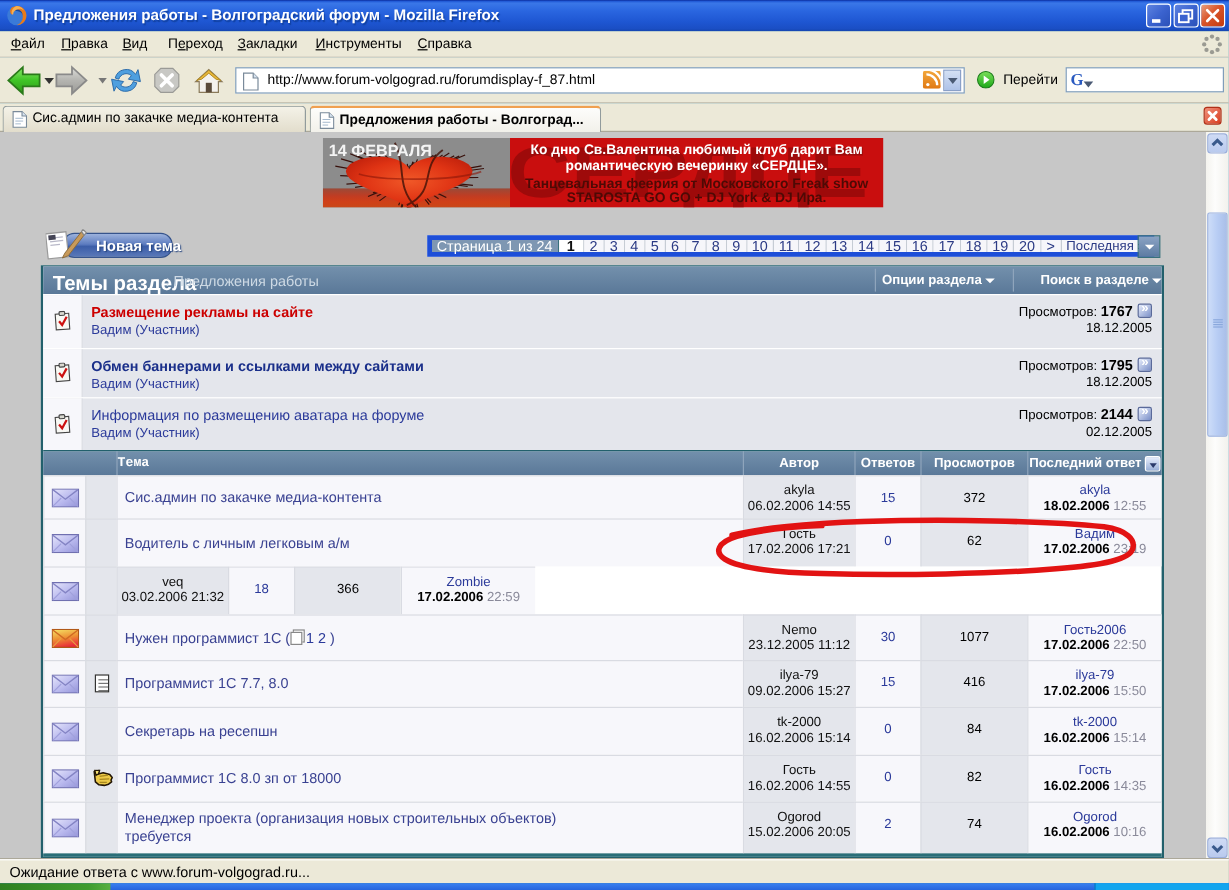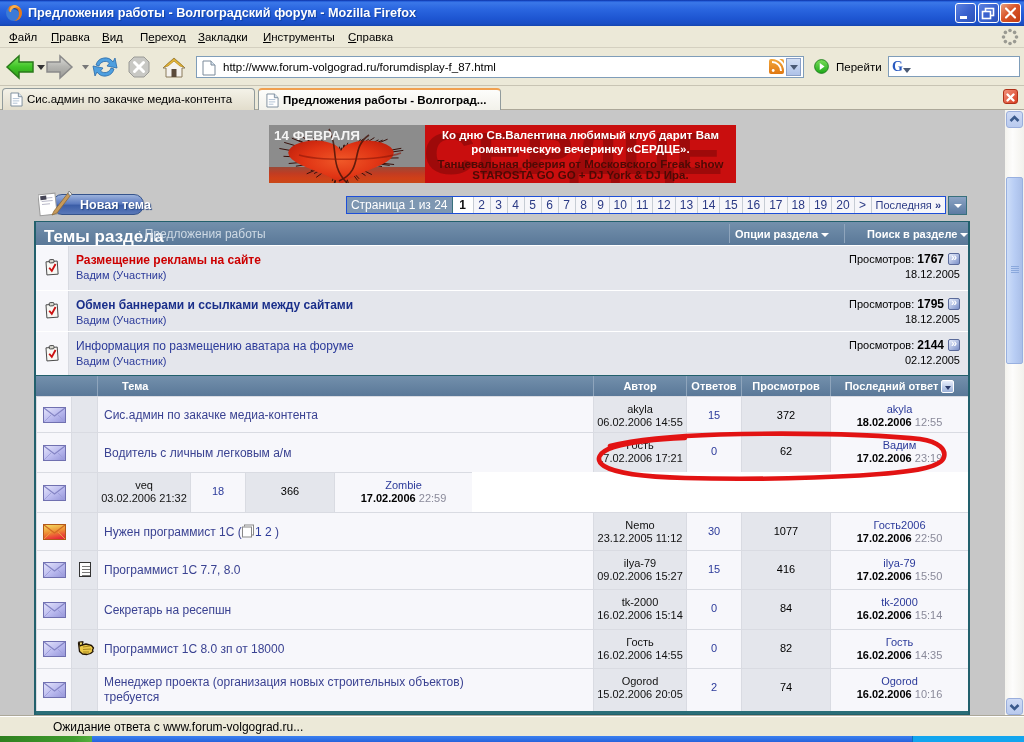--- a/index.html
+++ b/index.html
@@ -54,63 +54,63 @@
 
 
 .viewport { position:absolute; top:110px; left:0; width:1005px; height:606px; background:#c7c7c7; overflow:hidden; }
 
 
 .vscroll { position:absolute; top:110px; left:1005px; width:19px; height:606px; background:linear-gradient(90deg,#f4f3ee,#fdfdfc 40%,#f2f1ec); }
 .sbtn { position:absolute; left:1px; width:17px; height:17px; background:linear-gradient(180deg,#cfdbf5,#b9caee); border:1px solid #9aaedc; border-radius:3px; }
 .sthumb { position:absolute; left:1px; top:67px; width:17px; height:187px; background:linear-gradient(90deg,#cdddf8,#b8cdf4 50%,#aabfe8); border:1px solid #98b0e0; border-radius:2px; }
 
 
-.banner { position:absolute; left:269px; top:15px; width:519px; height:58px; overflow:hidden; }
+.banner { position:absolute; left:269px; top:5px; width:519px; height:58px; overflow:hidden; }
 .bleft { position:absolute; left:0; top:0; width:156px; height:58px; background:#8c8c8c; overflow:hidden; }
 .b14 { position:absolute; left:5px; top:3px; color:#f4f4f4; font-weight:bold; font-size:13.5px; z-index:4; }
 .bground { position:absolute; left:0; top:42px; width:156px; height:16px; background:linear-gradient(180deg,#9a4a38,#c13c22 40%,#d04018 70%,#c84818); z-index:1; }
 .bleft svg { z-index:2; }
 .bright { position:absolute; left:156px; top:0; width:311px; height:58px; background:#c90e0e; overflow:hidden; }
 .bwm { position:absolute; left:-2px; top:-6px; color:#9e0a0a; font-weight:bold; font-size:60px; letter-spacing:0px; transform:scaleX(1.22); transform-origin:0 0; }
 .bl1 { position:absolute; left:0; top:3px; width:311px; text-align:center; color:#fff; font-weight:bold; font-size:11.5px; line-height:14px; }
 .bl2 { position:absolute; left:0; top:34px; width:311px; text-align:center; color:#4d0a05; font-weight:bold; font-size:11.5px; line-height:11px; }
 
 
 .newthread { position:absolute; left:52px; top:84px; width:92px; height:21px; border-radius:10px;
   background:linear-gradient(180deg,#9cb2dc 0%,#5d7cc0 45%,#3c5ea8 55%,#5a78b8 100%);
   border:1px solid #36548c; }
 .newthread span { position:absolute; left:27px; top:3px; white-space:nowrap; color:#fff; font-weight:bold; font-size:12.5px; text-shadow:1px 1px 1px #2a4880; }
 .ntIcon { position:absolute; left:38px; top:81px; width:38px; height:26px; }
 
 
-.pagenav { position:absolute; top:86px; right:59px; height:18px; display:flex; border:1px solid #1d4ed8; background:#fff; font-size:12px; }
+.pagenav { position:absolute; top:86px; right:43px; height:18px; display:flex; border:4px solid #1d4ed8; background:#fff; font-size:12px; }
 .pagenav .pcell { display:flex; align-items:center; justify-content:center; padding:0 4px; min-width:17px; border-right:1px solid #c6ccd4; color:#2b3a85; background:#f6f6fa; }
 .pagenav .pfirst { background:#7e97b2; color:#fff; border-right:1px solid #38707c; }
 .pagenav .pcur { background:#ffffff; color:#111; font-weight:bold; min-width:21px; }
 .pagedrop { position:absolute; top:86px; right:38px; width:19px; height:19px; background:linear-gradient(180deg,#8ba3c4,#5c7ba2); border:1px solid #38707c; }
 
 
 .ftable { position:absolute; left:34px; top:111px; width:936px; background:#fff; border:2px solid #22606c; border-top-width:1px; font-size:11px; }
 .tcat { position:relative; height:23px; background:linear-gradient(180deg,#7390ac,#5a7898); color:#fff; }
 .tcat b { position:absolute; left:8px; top:5px; font-size:17px; }
 .tcat span { white-space:nowrap; }
 .srow { position:relative; background:#e4e6ec; border-top:1px solid #fff; }
 .srow .sicon { position:absolute; left:0; top:0; bottom:0; width:33px; background:#f7f7fb; border-right:1px solid #d9dbe2; }
 .thead { display:flex; height:21px; background:linear-gradient(180deg,#7390ac,#5a7898); color:#fff; font-weight:bold; border-top:1px solid #22606c; }
 .thead div { border-left:1px solid #8fa5bc; display:flex; align-items:center; justify-content:center; }
 .trow { display:flex; }
 .trow > div { border-left:1px solid #d9dbe2; border-top:1px solid #d9dbe2; }
-.c1 { width:35px; } .c2 { width:26px; } .c3 { flex:1; } .c4 { width:93px; } .c5 { width:55px; } .c6 { width:89px; } .c7 { width:138px; }
+.c1 { width:35px; } .c2 { width:26px; } .c3 { flex:1; } .c4 { width:93px; } .c5 { width:55px; } .c6 { width:89px; } .c7 { width:112px; }
 .alt1 { background:#f7f7fb; } .alt2 { background:#e4e6ec; }
 .ctr { text-align:center; }
 
 .redcircle { position:absolute; left:590px; top:318px; pointer-events:none; }
 
 
-.c3x { flex:1; justify-content:flex-start !important; padding-left:24px; font-size:11px; }
+.c3x { flex:1; justify-content:flex-start !important; padding-left:0; font-size:11px;font-family:Liberation Mono, monospace; }
 .thead .c4,.thead .c5,.thead .c6,.thead .c7 { font-size:11px; }
 .stitle { position:absolute; left:40px; top:7px; font-weight:bold; font-size:12px; }
 .ssub { position:absolute; left:40px; top:23px; color:#2b3a9a; font-size:11px; }
 .sviews { position:absolute; right:8px; top:6px; color:#000; font-size:11px; }
 .sviews b { font-size:12px; }
 .goico { display:inline-block; width:12px; height:12px; margin-left:4px; vertical-align:-2px;
   background:linear-gradient(135deg,#e8eefc,#7a8fc8); border:1px solid #5a6a9a; border-radius:2px; position:relative; }
 .goico:after { content:"»"; position:absolute; left:2px; top:-3px; color:#fff; font-size:11px; font-weight:bold; }
 .sdate { position:absolute; right:8px; top:22px; font-size:11px; }
 .topic { position:absolute; left:6px; top:50%; transform:translateY(-50%); color:#3a4292; font-size:12px; line-height:15px; }
@@ -130,21 +130,21 @@
 .sorti:after { content:""; position:absolute; left:3px; top:5px; border-left:3px solid transparent; border-right:3px solid transparent; border-top:4px solid #2a3a6a; }
 .mpg { display:inline-block; width:10px; height:11px; background:#fff; border:1px solid #888; box-shadow:2px -2px 0 -1px #fff, 2px -2px 0 0 #888; vertical-align:-2px; }
 .dar { display:inline-block; width:0; height:0; border-left:4px solid transparent; border-right:4px solid transparent; border-top:4px solid #fff; vertical-align:1px; }
 .darb { display:inline-block; width:0; height:0; border-left:4px solid transparent; border-right:4px solid transparent; border-top:5px solid #4a5a74; }
 .rssdrop { position:absolute; left:17px; top:0; width:15px; height:18px; background:linear-gradient(180deg,#d4e0f4,#aec2e8); border:1px solid #8aa0c8; }
 .rssdrop i { position:absolute; left:3px; top:6px; }
 
 
 .statusbar { position:absolute; top:716px; left:0; width:1024px; height:20px; background:#ECE9D8;
   border-top:1px solid #fff; box-shadow:0 -1px 0 #aca899; font-size:12px; }
-.statusbar span { position:absolute; left:8px; top:3px;margin-left:45px; }
+.statusbar span { position:absolute; left:8px; top:3px; }
 
 
 .taskbar { position:absolute; top:736px; left:0; width:1024px; height:6px;
   background:linear-gradient(180deg,#3a80f0,#2663dc); }
 .taskbar .start { position:absolute; left:0; top:0; width:92px; height:6px; background:linear-gradient(90deg,#2f8020,#3f9c2e 80%,#58b040); }
 .taskbar .tray { position:absolute; left:912px; top:0; width:112px; height:6px; background:#12a5ee; border-left:1px solid #0a70c0; }
 </style>
 </head>
 <body>
 <div id="screen">

